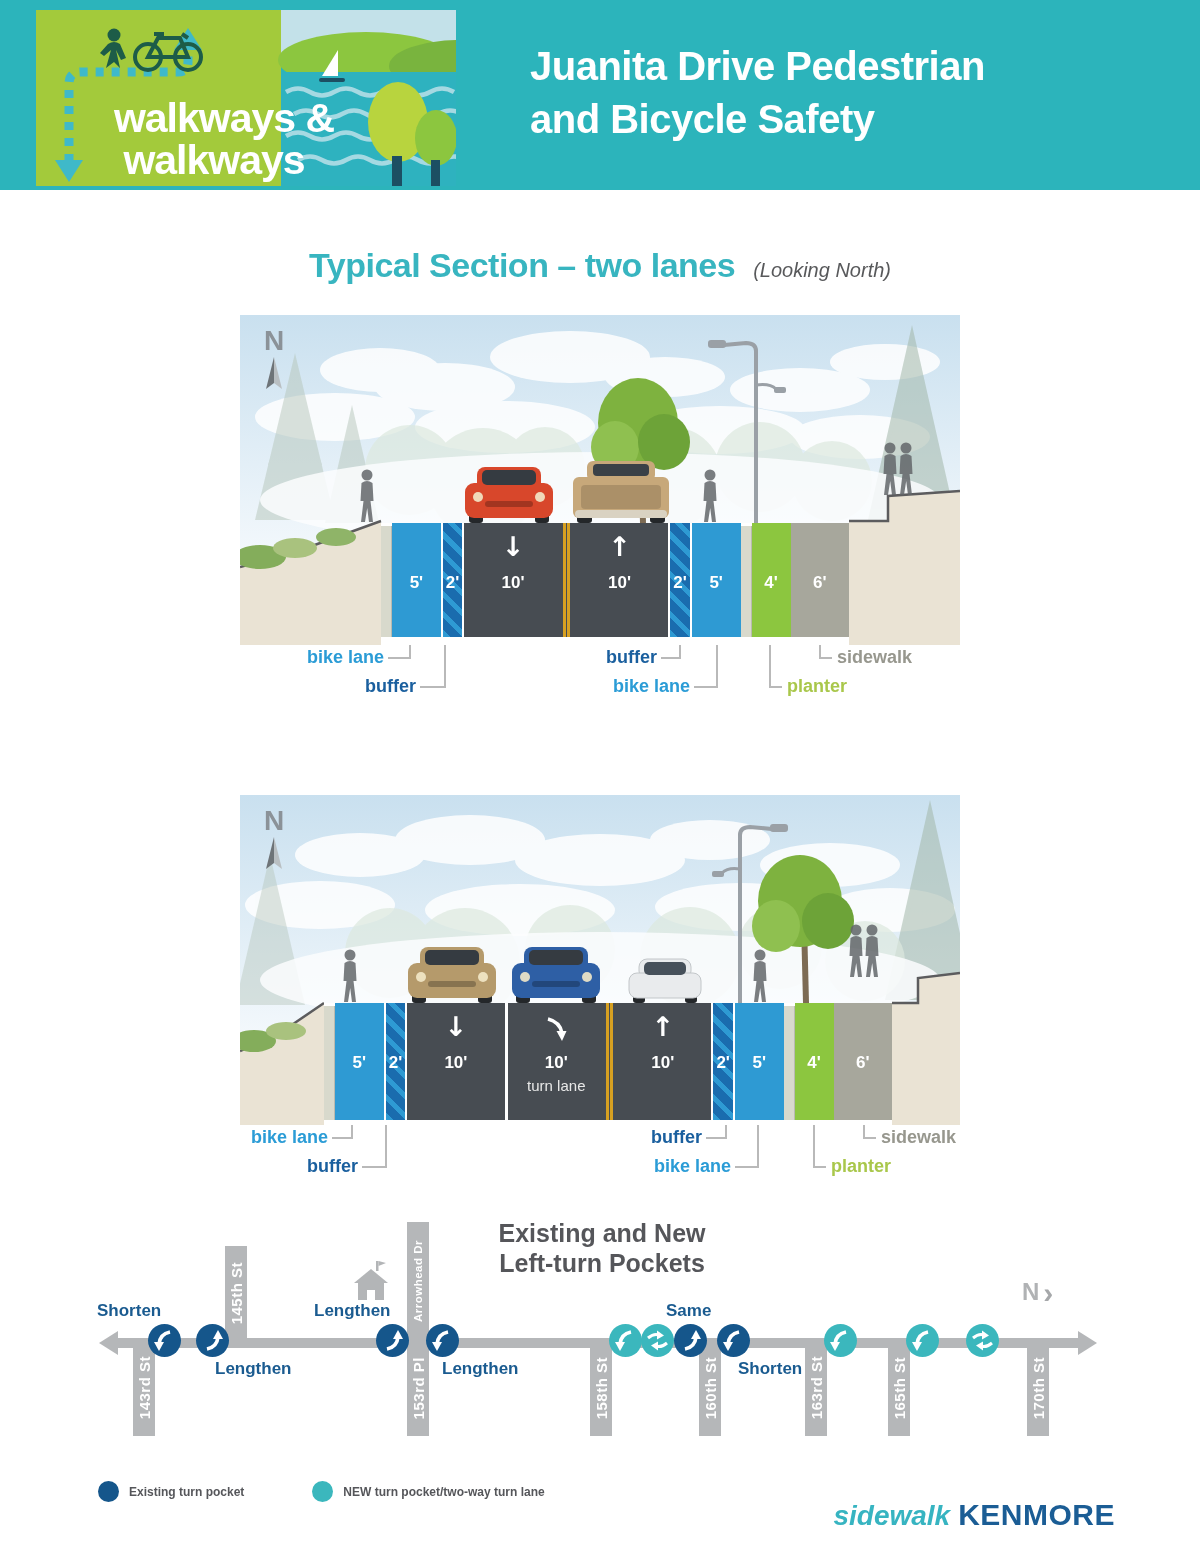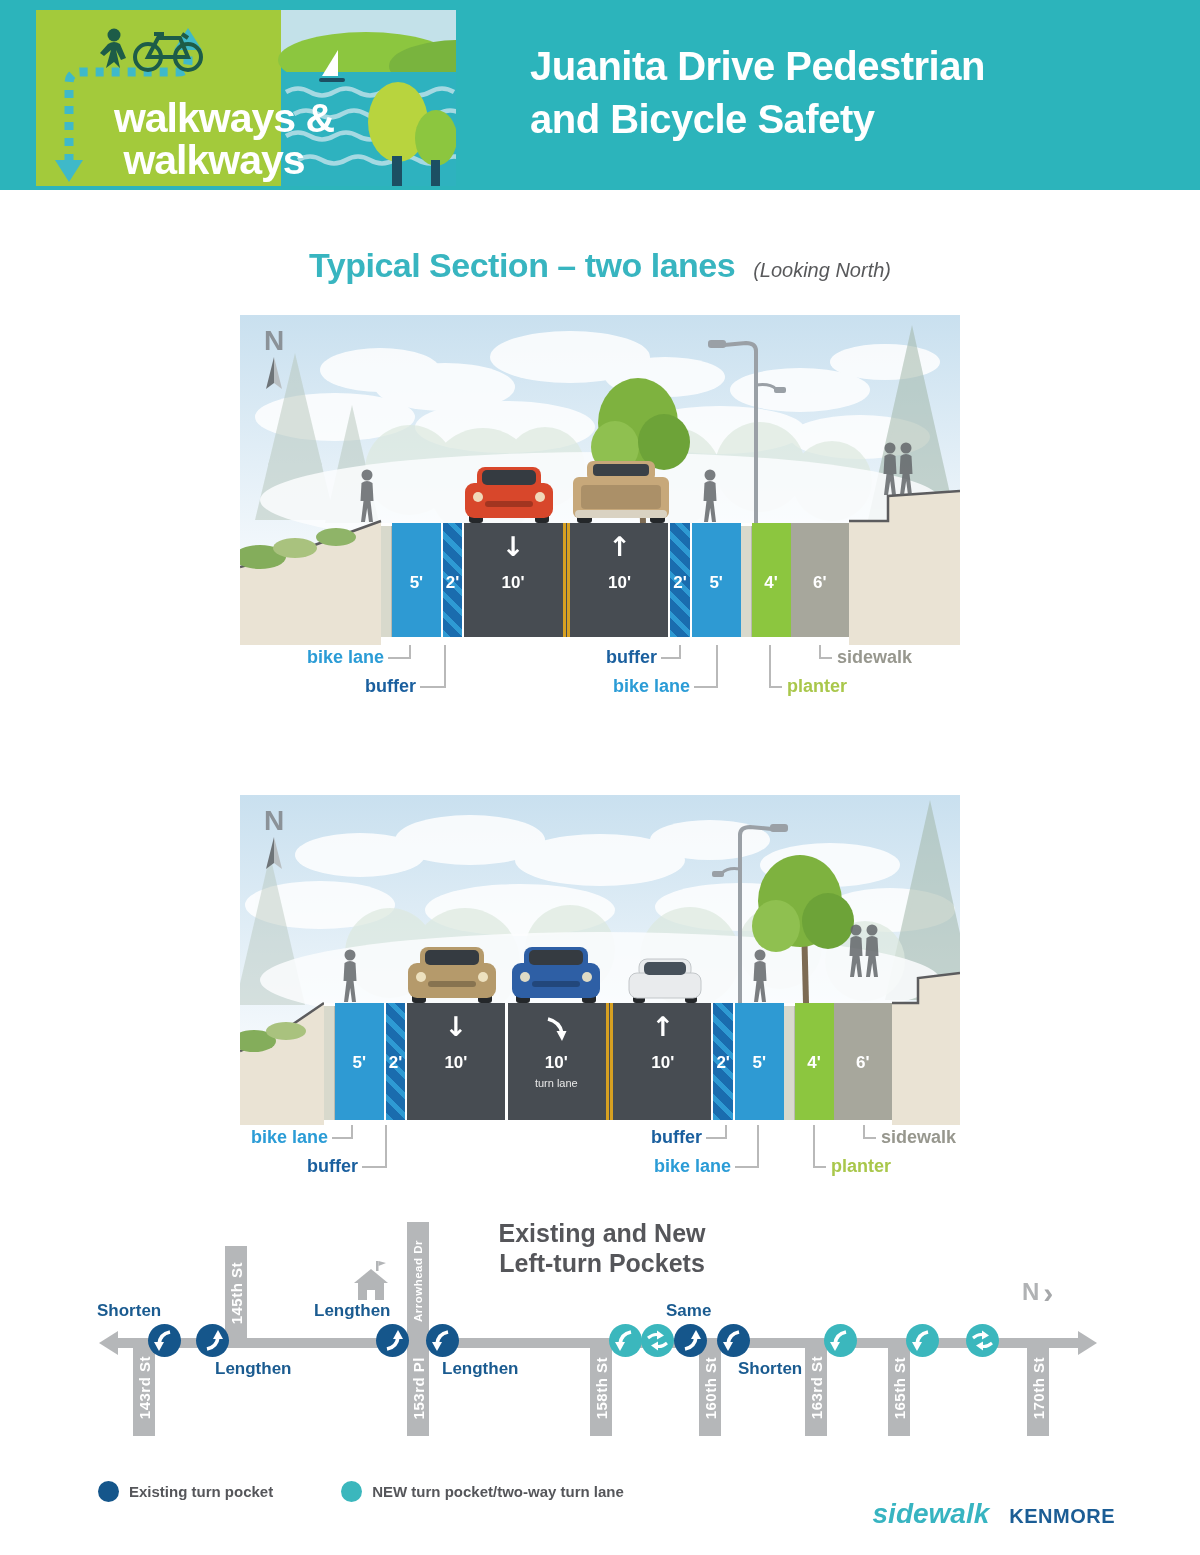--- a/index.html
+++ b/index.html
@@ -27,21 +27,21 @@
   .band { position:relative; height:100%; }
   .curb { width:11px; height:100%; background:#d8d9cc; border-top:3px solid #fff; box-shadow:inset -1px 0 0 #b9bab0; }
   .bike { flex:5; background:#2e9ad3; }
   .buffer { flex:2; background:repeating-linear-gradient(45deg,#2e9ad3 0 5px,#1a6cae 5px 14px); border-left:2px solid #fff; border-right:2px solid #fff; }
   .road { flex:10; background:#474c52; }
   .planter { flex:4; background:#8cc63f; }
   .sidewalk { flex:6; background:#a7a79c; }
   .yline { width:9px; height:100%; background:linear-gradient(90deg,#474c52 0 1px,#d7a021 1px 4px,#474c52 4px 5px,#d7a021 5px 8px,#474c52 8px 9px); }
   .wline { width:3px; height:100%; background:#fff; }
   .wlabel { position:absolute; top:50px; left:0; width:100%; text-align:center; color:#fff; font-weight:bold; font-size:17px; }
-  .sublabel { position:absolute; top:74px; left:0; width:100%; text-align:center; color:#e8e8e8; font-size:11px; }
+  .sublabel { position:absolute; top:74px; left:0; width:100%; text-align:center; color:#e8e8e8; font-size:15px; }
   .lane-arrow { position:absolute; top:8px; left:0; width:100%; text-align:center; color:#fff; font-weight:bold; font-size:27px; font-family:"DejaVu Sans", sans-serif; }
   .turn-arrow { position:absolute; top:12px; left:50%; margin-left:-15px; }
   .compass { position:absolute; left:16px; top:12px; width:36px; text-align:center; color:#8b9298; font-weight:bold; font-size:28px; line-height:1; }
   .compass svg { display:block; margin:2px auto 0; }
 
   
   .callouts { position:absolute; left:240px; width:720px; height:60px; }
   .callouts svg { position:absolute; left:0; top:0; }
   .co { position:absolute; font-size:18px; font-weight:bold; white-space:nowrap; }
   .co.r1 { top:2px; } .co.r2 { top:31px; }
@@ -67,25 +67,25 @@
   .pocket.existing { background:#15568b; }
   .pocket.new { background:#3bb7bd; }
   .alabel { position:absolute; color:#1a5b90; font-weight:bold; font-size:17px; z-index:4; white-space:nowrap; }
   .alabel.above { top:91px; } .alabel.below { top:149px; }
   #house { position:absolute; left:354px; top:48px; }
 
   
   #legend { position:absolute; left:98px; top:1481px; display:flex; align-items:center; gap:10px; }
   .dot { width:21px; height:21px; border-radius:50%; }
   .dot.existing { background:#15568b; } .dot.new { background:#3bb7bd; }
-  .legend-label { color:#55565a; font-size:15px; font-weight:bold; margin-right:58px;text-align:right; }
+  .legend-label { color:#55565a; font-size:12px; font-weight:bold; margin-right:58px;text-align:right; }
   .legend-label.last { margin-right:12px; }
   #footer { position:absolute; right:85px; top:1498px; white-space:nowrap; }
   #footer .imagine { color:#37b4c1; font-style:italic; font-weight:bold; font-size:28px; }
-  #footer .kenmore { color:#1b5d95; font-weight:bold; font-size:20px; letter-spacing:.5px; margin-left:20px; }
+  #footer .kenmore { color:#1b5d95; font-weight:bold; font-size:30px; letter-spacing:.5px; margin-left:8px; }
 </style>
 </head>
 <body>
 
 <svg width="0" height="0" style="position:absolute">
   <defs>
     <linearGradient id="skyGrad" x1="0" y1="0" x2="0" y2="1">
       <stop offset="0" stop-color="#c9e0ef"></stop>
         <stop offset="1" stop-color="#f3f8fc"></stop>
     </linearGradient>

